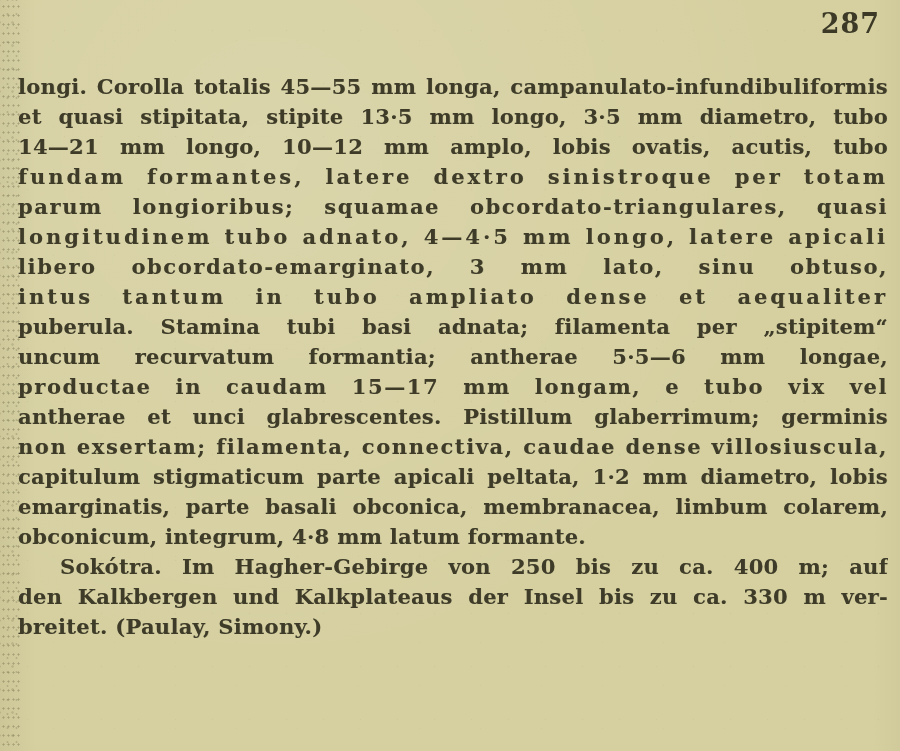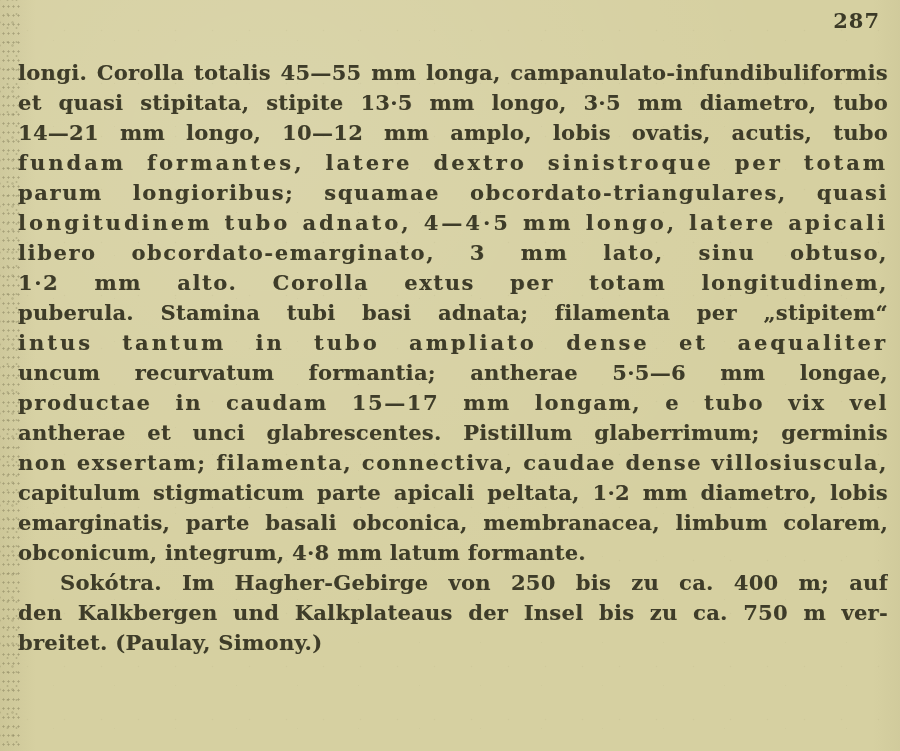--- a/index.html
+++ b/index.html
@@ -44,27 +44,27 @@
     opacity: 0.10;
     pointer-events: none;
   }
   .page-number-row {
     text-align: right;
     padding-right: 10px;
     height: 34px;
   }
   .page-number {
     display: inline-block;
-    font-size: 21px;
+    font-size: 27px;
     font-weight: bold;
     letter-spacing: 1px;
     color: #3c3a27;
   }
   .body-text {
-    margin-top: 16px;
+    margin-top: 30px;
     width: 870px;
   }
   .paragraph { margin: 0; }
   .line {
     font-size: 21px;
     font-weight: bold;
     line-height: 30px;
     height: 30px;
     letter-spacing: 0.3px;
     text-align: justify;
@@ -88,30 +88,29 @@
   </div>
   <div class="body-text">
     <div class="paragraph">
         <div class="line">longi. Corolla totalis 45—55 mm longa, campanulato-infundibuliformis</div>
         <div class="line">et quasi stipitata, stipite 13·5 mm longo, 3·5 mm diametro, tubo</div>
         <div class="line">14—21 mm longo, 10—12 mm amplo, lobis ovatis, acutis, tubo</div>
         <div class="line ls2">fundam formantes, latere dextro sinistroque per totam</div>
         <div class="line ls1">parum longioribus; squamae obcordato-triangulares, quasi</div>
         <div class="line ls2">longitudinem tubo adnato, 4—4·5 mm longo, latere apicali</div>
         <div class="line ls1">libero obcordato-emarginato, 3 mm lato, sinu obtuso,</div>
-        <div class="line ls1">1·2 mm alto. Corolla extus per totam longitudinem,</div>
+        <div class="line ls2">intus tantum in tubo ampliato dense et aequaliter</div>
         <div class="line">puberula. Stamina tubi basi adnata; filamenta per „stipitem“</div>
-        <div class="line ls2">intus tantum in tubo ampliato dense et aequaliter</div>
         <div class="line">uncum recurvatum formantia; antherae 5·5—6 mm longae,</div>
         <div class="line ls1">productae in caudam 15—17 mm longam, e tubo vix vel</div>
         <div class="line">antherae et unci glabrescentes. Pistillum glaberrimum; germinis</div>
         <div class="line ls1">non exsertam; filamenta, connectiva, caudae dense villosiuscula,</div>
         <div class="line">capitulum stigmaticum parte apicali peltata, 1·2 mm diametro, lobis</div>
         <div class="line">emarginatis, parte basali obconica, membranacea, limbum colarem,</div>
         <div class="line last">obconicum, integrum, 4·8 mm latum formante.</div>
       </div>
     <div class="paragraph">
         <div class="line indent">Sokótra. Im Hagher-Gebirge von 250 bis zu ca. 400 m; auf</div>
-        <div class="line">den Kalkbergen und Kalkplateaus  der Insel bis zu ca. 750 m ver-</div>
+        <div class="line">den Kalkbergen und Kalkplateaus  der Insel bis zu ca. 330 m ver-</div>
         <div class="line last">breitet. (Paulay, Simony.)</div>
       </div>
   </div>
 </div>
 
 </body></html>

